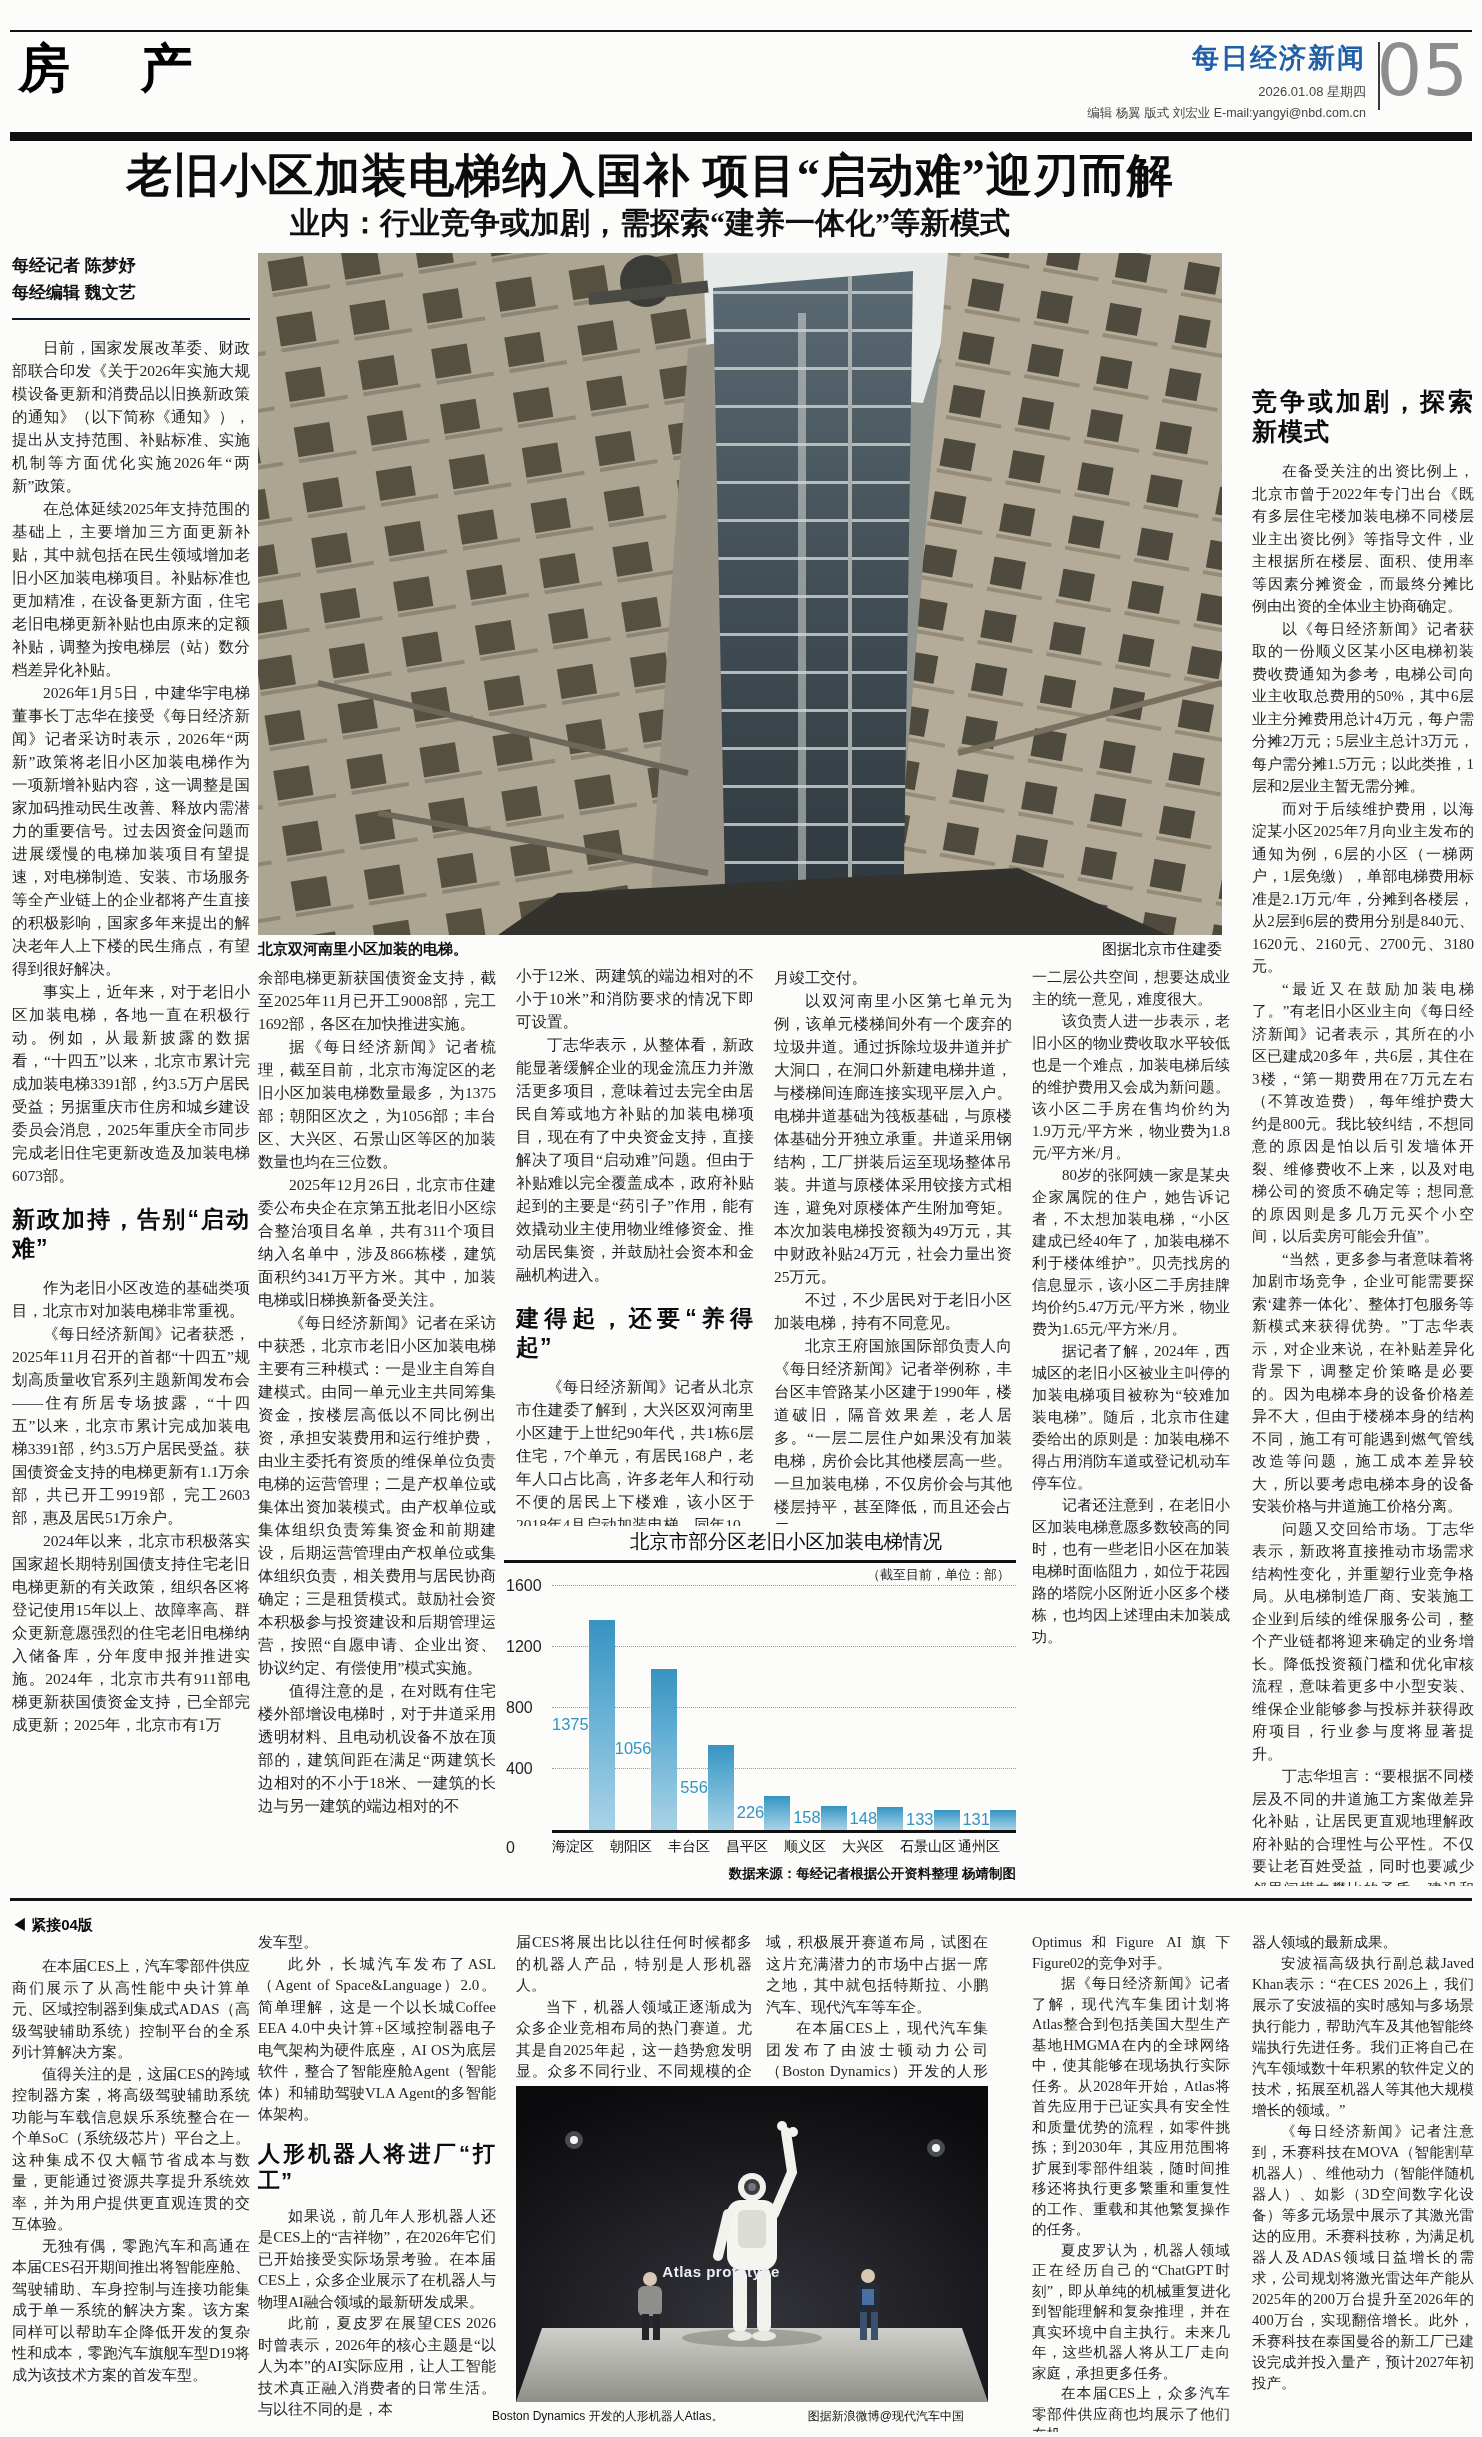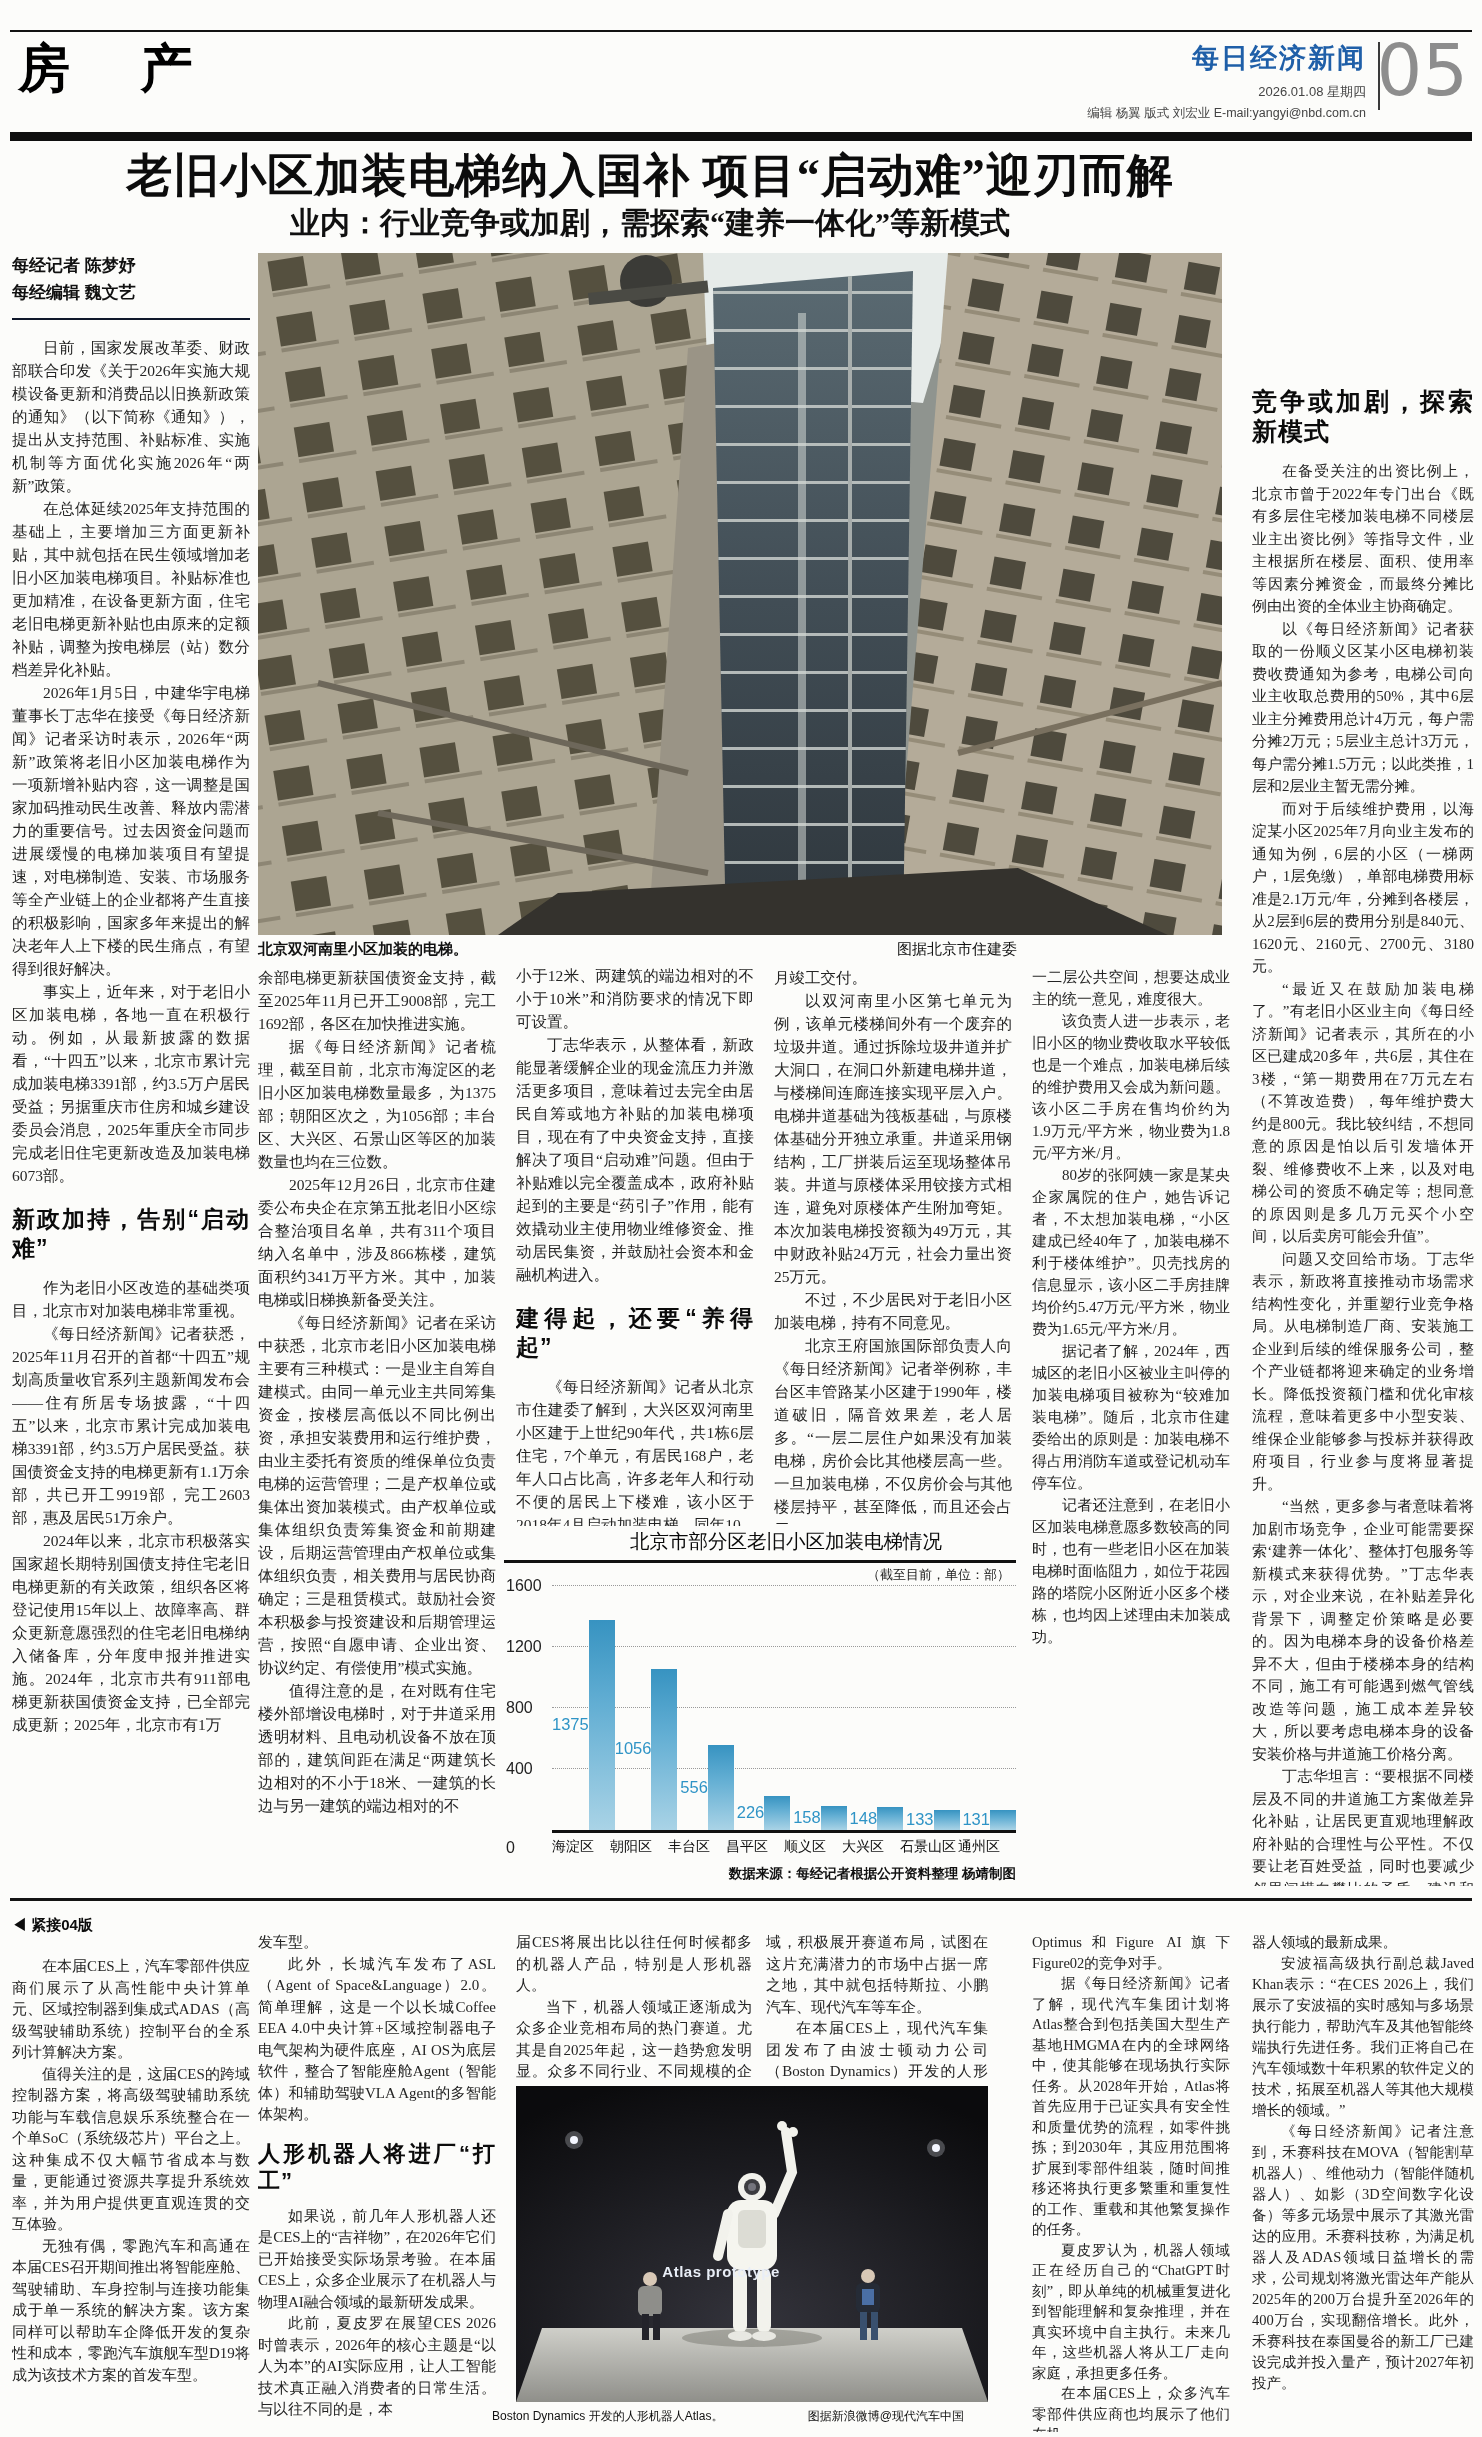--- a/index.html
+++ b/index.html
@@ -37,21 +37,21 @@
   .para.ni{text-indent:0;}
   .col-subhead{font-family:"Liberation Sans",sans-serif;font-weight:700;font-size:23px;line-height:1.25;
                color:#0b0b0b;margin:18px 0 13px;letter-spacing:1px;}
   .byline{font-family:"Liberation Sans",sans-serif;font-weight:700;font-size:17px;line-height:27px;
           color:#111;border-bottom:2px solid #0f172a;padding-bottom:12px;margin-bottom:16px;}
   
   .photo1{position:absolute;left:258px;top:253px;width:964px;height:682px;overflow:hidden;background:#9aa0a2;}
   .photo1 svg{display:block;}
   .photo1-cap{position:absolute;left:258px;top:940px;width:964px;display:flex;justify-content:space-between;
               font-family:"Liberation Sans",sans-serif;font-weight:700;font-size:15px;color:#111;}
-  .photo1-cap .cap-right{margin-right:205px;font-weight:400;}
+  .photo1-cap .cap-right{font-weight:400;}
   
   .chart{position:absolute;left:504px;top:1528px;width:512px;height:356px;font-family:"Liberation Sans",sans-serif;}
   .chart-title{font-weight:400;font-size:19.5px;text-align:center;padding-left:52px;color:#0a0a0a;}
   .chart-rule{height:3px;background:#111;margin-top:5px;}
   .chart-subtitle{font-size:13px;text-align:right;color:#222;margin-top:3px;padding-right:6px;}
   .chart-plot{position:relative;margin-left:48px;height:244px;border-bottom:3px solid #111;margin-top:2px;}
   .gridline{position:absolute;left:0;right:0;border-top:1px dotted #9a9a9a;}
   .ytick{position:absolute;left:-46px;width:42px;font-size:16px;color:#222;}
   .bars-row{position:absolute;left:0;right:0;top:0;bottom:0;display:flex;align-items:flex-end;}
   .bar-item{flex:1;display:flex;align-items:center;justify-content:flex-end;}
@@ -186,22 +186,22 @@
       <p class="para">记者还注意到，在老旧小区加装电梯意愿多数较高的同时，也有一些老旧小区在加装电梯时面临阻力，如位于花园路的塔院小区附近小区多个楼栋，也均因上述理由未加装成功。</p>
     </div>
 
   <div class="sidebar">
     <h2 class="sidebar-title">竞争或加剧，探索新模式</h2>
     <div>
         <p class="para">在备受关注的出资比例上，北京市曾于2022年专门出台《既有多层住宅楼加装电梯不同楼层业主出资比例》等指导文件，业主根据所在楼层、面积、使用率等因素分摊资金，而最终分摊比例由出资的全体业主协商确定。</p>
         <p class="para">以《每日经济新闻》记者获取的一份顺义区某小区电梯初装费收费通知为参考，电梯公司向业主收取总费用的50%，其中6层业主分摊费用总计4万元，每户需分摊2万元；5层业主总计3万元，每户需分摊1.5万元；以此类推，1层和2层业主暂无需分摊。</p>
         <p class="para">而对于后续维护费用，以海淀某小区2025年7月向业主发布的通知为例，6层的小区（一梯两户，1层免缴），单部电梯费用标准是2.1万元/年，分摊到各楼层，从2层到6层的费用分别是840元、1620元、2160元、2700元、3180元。</p>
         <p class="para">“最近又在鼓励加装电梯了。”有老旧小区业主向《每日经济新闻》记者表示，其所在的小区已建成20多年，共6层，其住在3楼，“第一期费用在7万元左右（不算改造费），每年维护费大约是800元。我比较纠结，不想同意的原因是怕以后引发墙体开裂、维修费收不上来，以及对电梯公司的资质不确定等；想同意的原因则是多几万元买个小空间，以后卖房可能会升值”。</p>
+        <p class="para">“当然，更多参与者意味着将加剧市场竞争，企业可能需要探索‘建养一体化’、整体打包服务等新模式来获得优势。”丁志华表示，对企业来说，在补贴差异化背景下，调整定价策略是必要的。因为电梯本身的设备价格差异不大，但由于楼梯本身的结构不同，施工有可能遇到燃气管线改造等问题，施工成本差异较大，所以要考虑电梯本身的设备安装价格与井道施工价格分离。</p>
         <p class="para">问题又交回给市场。丁志华表示，新政将直接推动市场需求结构性变化，并重塑行业竞争格局。从电梯制造厂商、安装施工企业到后续的维保服务公司，整个产业链都将迎来确定的业务增长。降低投资额门槛和优化审核流程，意味着更多中小型安装、维保企业能够参与投标并获得政府项目，行业参与度将显著提升。</p>
-        <p class="para">“当然，更多参与者意味着将加剧市场竞争，企业可能需要探索‘建养一体化’、整体打包服务等新模式来获得优势。”丁志华表示，对企业来说，在补贴差异化背景下，调整定价策略是必要的。因为电梯本身的设备价格差异不大，但由于楼梯本身的结构不同，施工有可能遇到燃气管线改造等问题，施工成本差异较大，所以要考虑电梯本身的设备安装价格与井道施工价格分离。</p>
         <p class="para">丁志华坦言：“要根据不同楼层及不同的井道施工方案做差异化补贴，让居民更直观地理解政府补贴的合理性与公平性。不仅要让老百姓受益，同时也要减少邻里间横向攀比的矛盾，建设和谐社区。”</p>
       </div>
   </div>
 
   <div class="chart">
     <div class="chart-title">北京市部分区老旧小区加装电梯情况</div>
     <div class="chart-rule"></div>
     <div class="chart-subtitle">（截至目前，单位：部）</div>
     <div class="chart-plot" id="chart-plot">
         <div class="ytick" style="bottom: -27px;">0</div>

